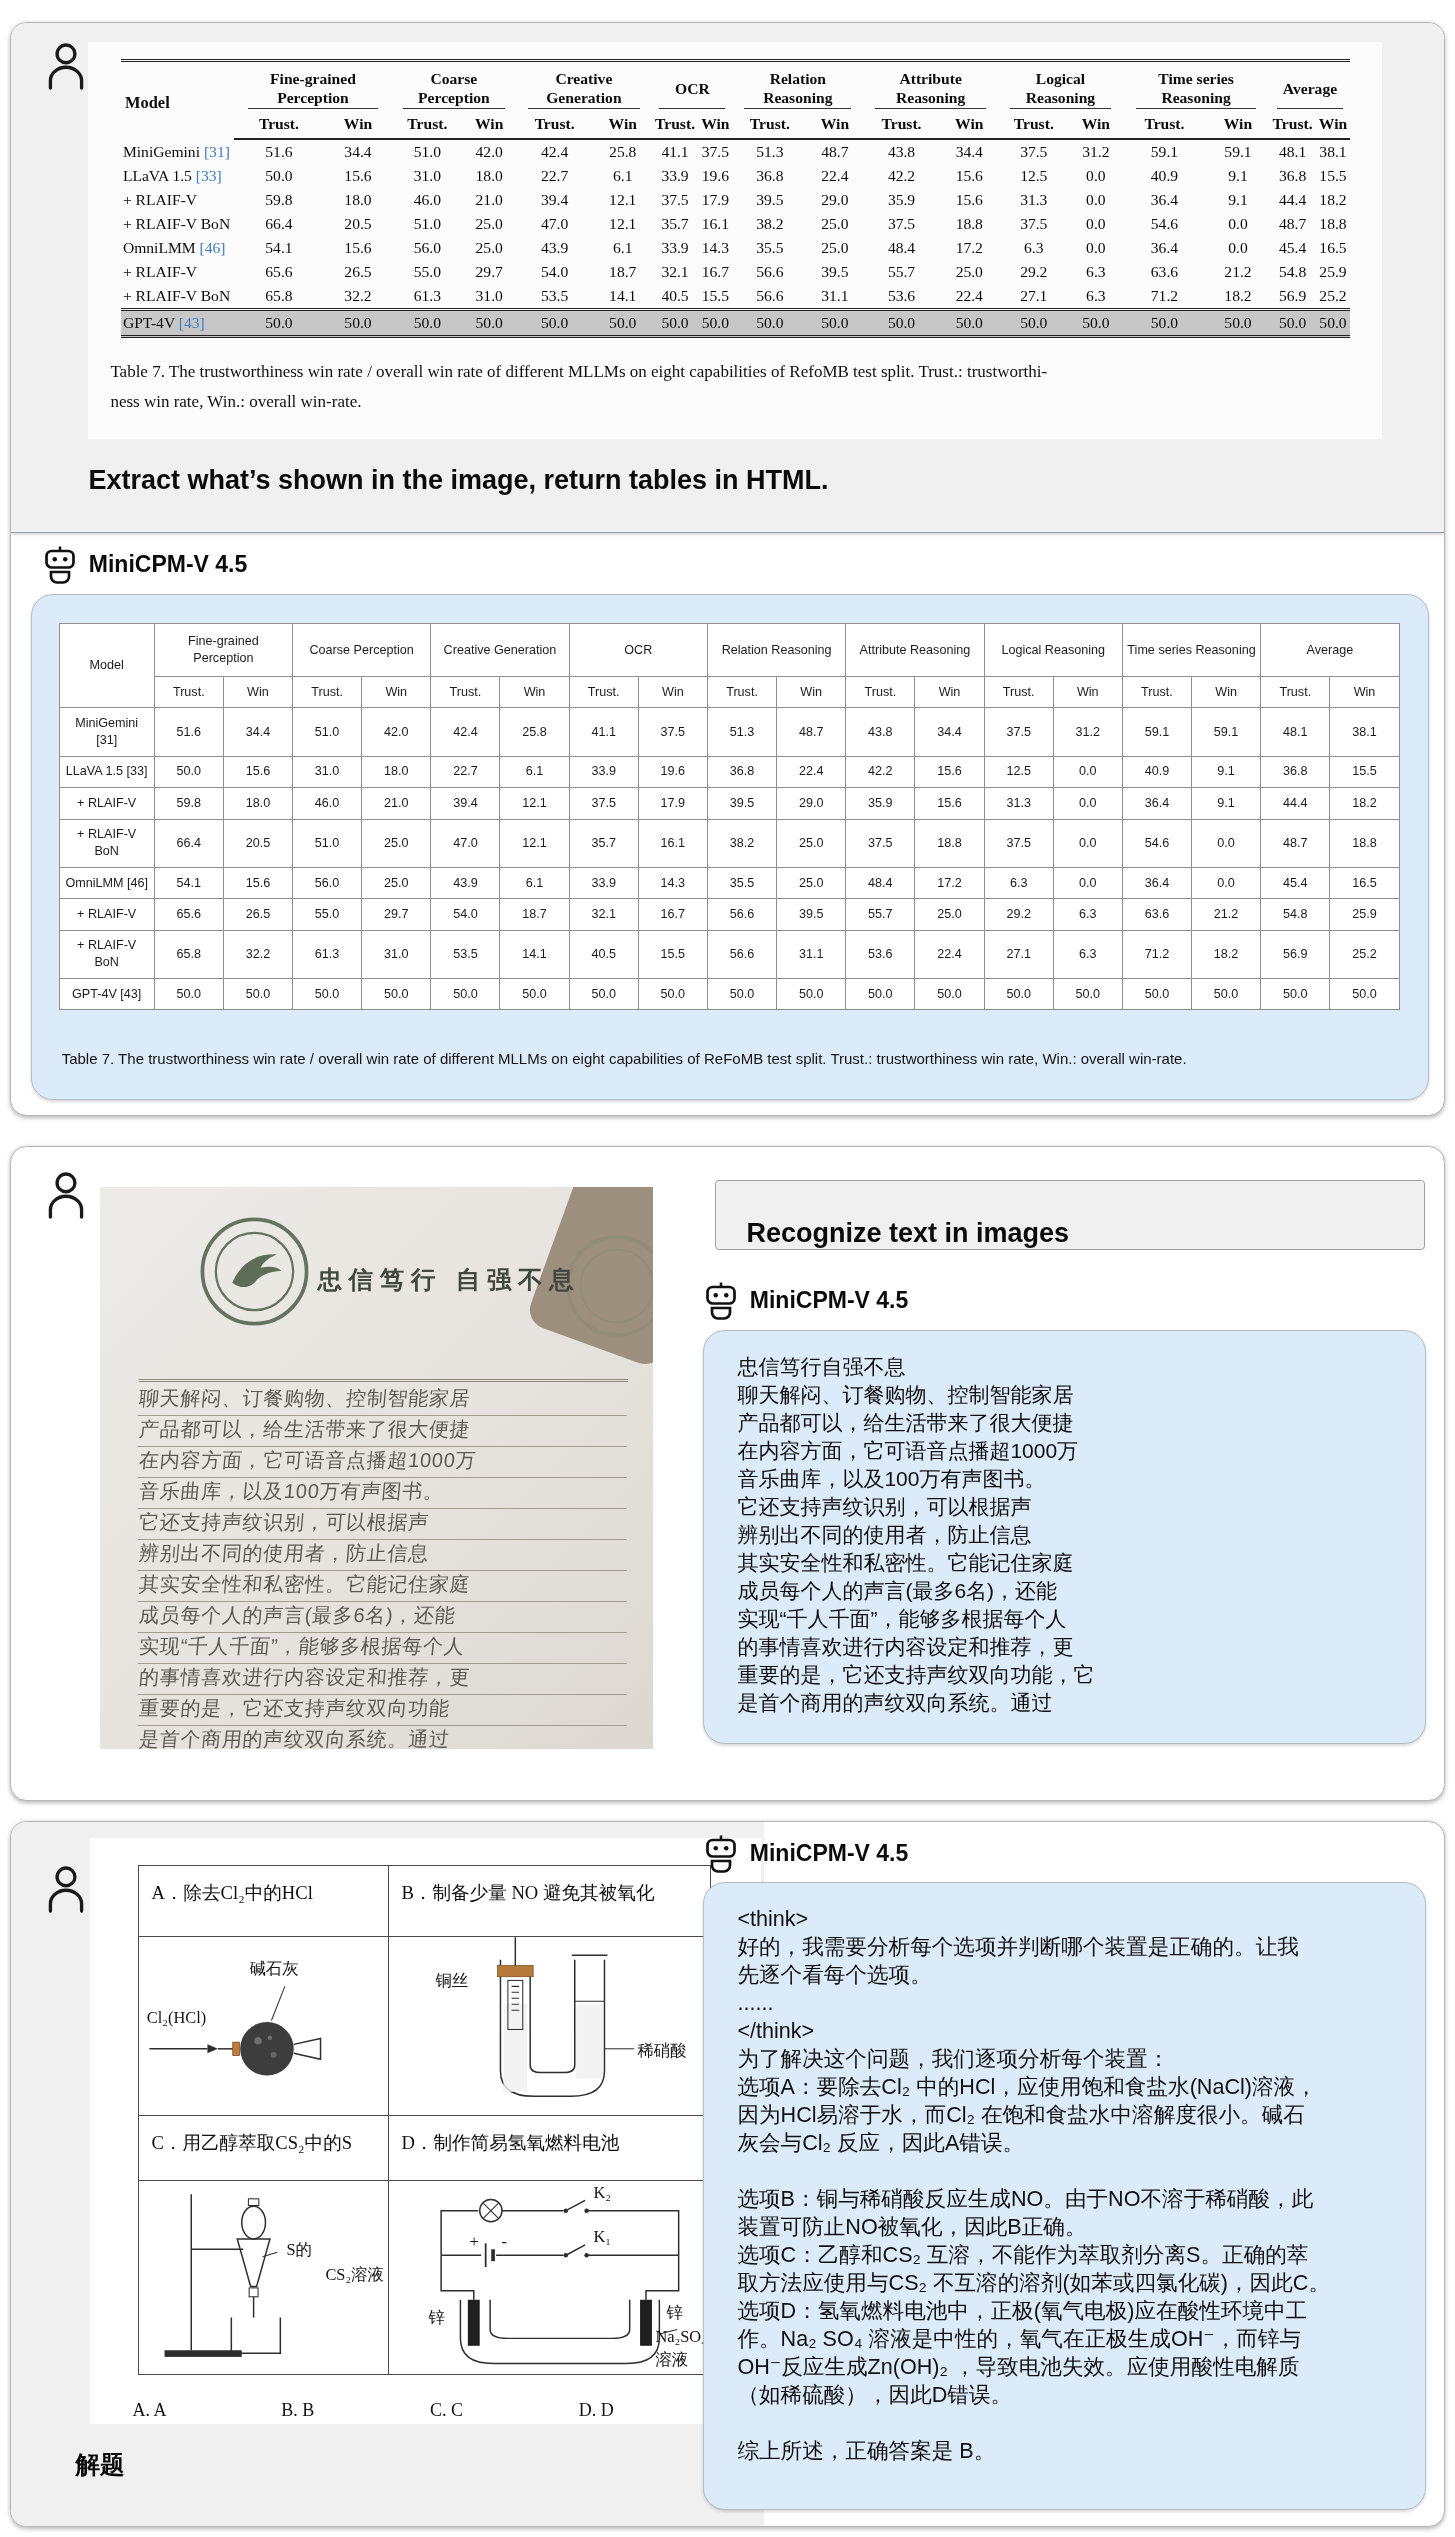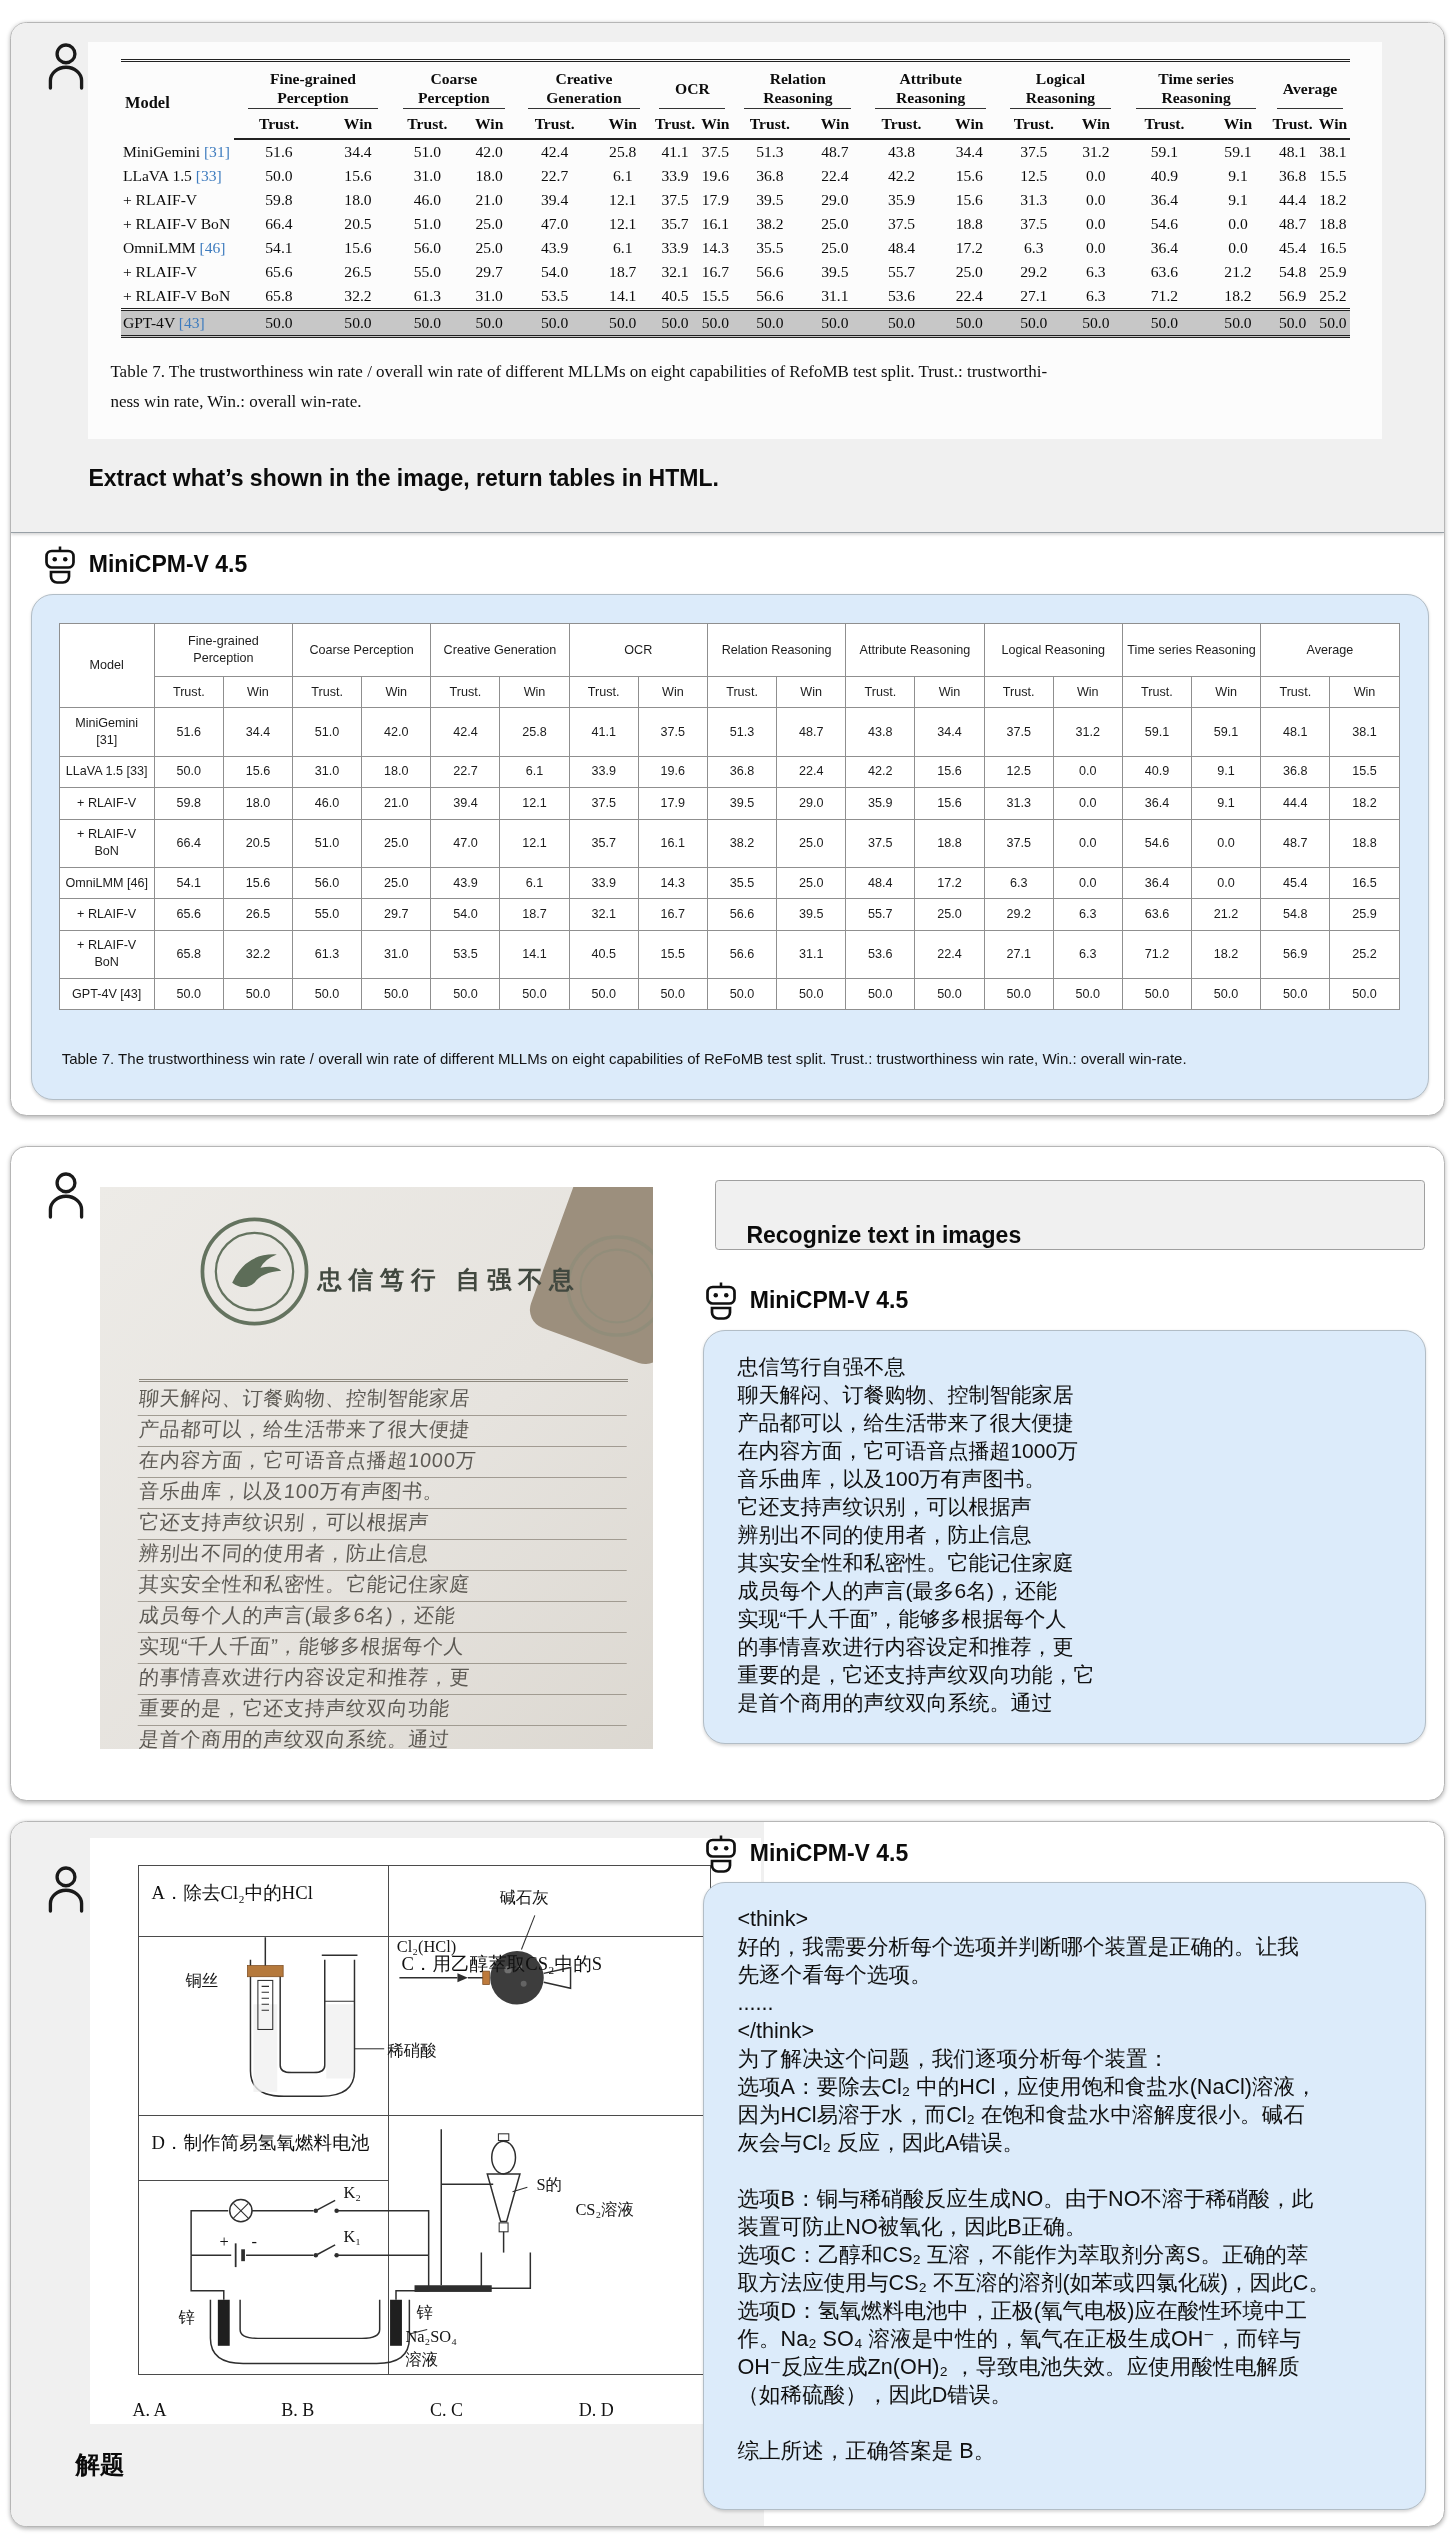--- a/index.html
+++ b/index.html
@@ -7,21 +7,21 @@
   .card{position:absolute;left:10.4px;width:1433px;background:#ffffff;border:1.5px solid #b6b6b6;border-radius:16.4px;box-shadow:0 1.5px 4.5px rgba(0,0,0,.28);overflow:hidden;}
   #card1{top:22px;height:1092px;}
   #card2{top:1146px;height:653px;}
   #card3{top:1821px;height:704px;}
 
   
   .user-icon{position:absolute;width:42px;height:49px;}
   .bot-head{position:absolute;display:flex;align-items:center;gap:10.4px;}
   .bot-title{font-size:23px;font-weight:bold;color:#0b0b0b;}
   .bubble{position:absolute;background:#dcebfa;border:0.7px solid #b2bdc6;border-radius:22px;box-shadow:0 1.5px 3px rgba(0,0,0,.15);}
-  .prompt-text{font-weight:bold;font-size:23px;color:#0b0b0b;}
+  .prompt-text{font-weight:bold;font-size:27px;color:#0b0b0b;}
   .pre{white-space:pre-line;}
 
   
   .userarea1{position:absolute;left:0;top:0;width:100%;height:509px;background:#f0f0f0;border-bottom:1.5px solid #98a0a6;box-shadow:0 1.5px 3px rgba(0,0,0,.18);}
   .paper-img{position:absolute;left:77px;top:19.3px;width:1294px;height:397px;background:#fcfcfc;}
   .paper{border-collapse:collapse;font-family:"Liberation Serif","DejaVu Serif",serif;font-size:15.6px;color:#0c0c0c;border-top:3.7px double #222;border-bottom:3.7px double #222;width:1229px;position:absolute;left:33px;top:16.4px;}
   .paper th,.paper td{padding:2.2px 3.7px;text-align:center;font-weight:normal;}
   .paper thead th{font-weight:bold;line-height:1.22;}
   .paper thead tr:first-child th{position:relative;padding-top:7.4px;}
   .paper thead tr:first-child th:not(.model-h)::after{content:"";position:absolute;left:9%;right:9%;bottom:0;border-bottom:1.5px solid #333;}
@@ -635,20 +635,23 @@
 <div class="card" id="card3">
   <div class="userarea3">
     <svg class="user-icon" style="left:34px;top:43px;" viewBox="0 0 56 66">
       <circle cx="28" cy="16" r="12" fill="none" stroke="#1a1a1a" stroke-width="4.5"></circle>
       <path d="M7 62 V52 a21 18 0 0 1 42 0 V62" fill="none" stroke="#1a1a1a" stroke-width="4.5" stroke-linecap="round"></path>
     </svg>
     <div class="chem-img">
       <div class="chem-grid">
         <div class="chem-cell">
           <div class="opt-text">A．除去Cl₂中的HCl</div>
+        </div>
+        <div class="chem-cell">
+          <div class="opt-text">B．制备少量 NO 避免其被氧化</div>
         </div>
         <div class="chem-cell">
           <svg width="250" height="179" viewBox="0 0 336 240">
             <line class="ln" x1="14" y1="150" x2="92" y2="150"></line>
             <polygon points="92,144 106,150 92,156" fill="#2e2e2e"></polygon>
             <line class="ln" x1="106" y1="150" x2="132" y2="150"></line>
             <rect x="126" y="141" width="9" height="18" fill="#bd7a3c" stroke="#7a4b1f"></rect>
             <circle cx="172" cy="150" r="36" fill="#3d3d3d"></circle>
             <circle cx="160" cy="139" r="5" fill="#6f6f6f"></circle>
               <circle cx="181" cy="158" r="4" fill="#646464"></circle>

